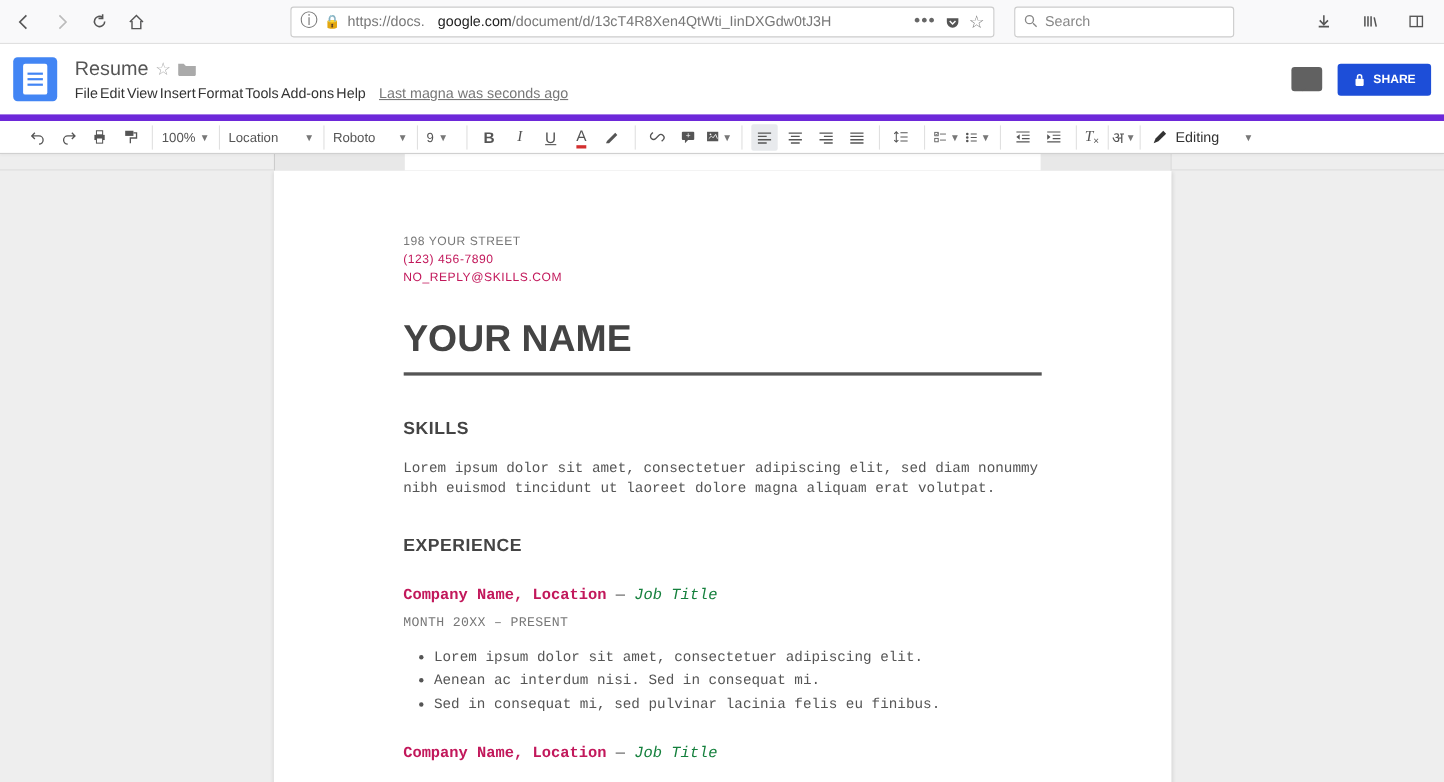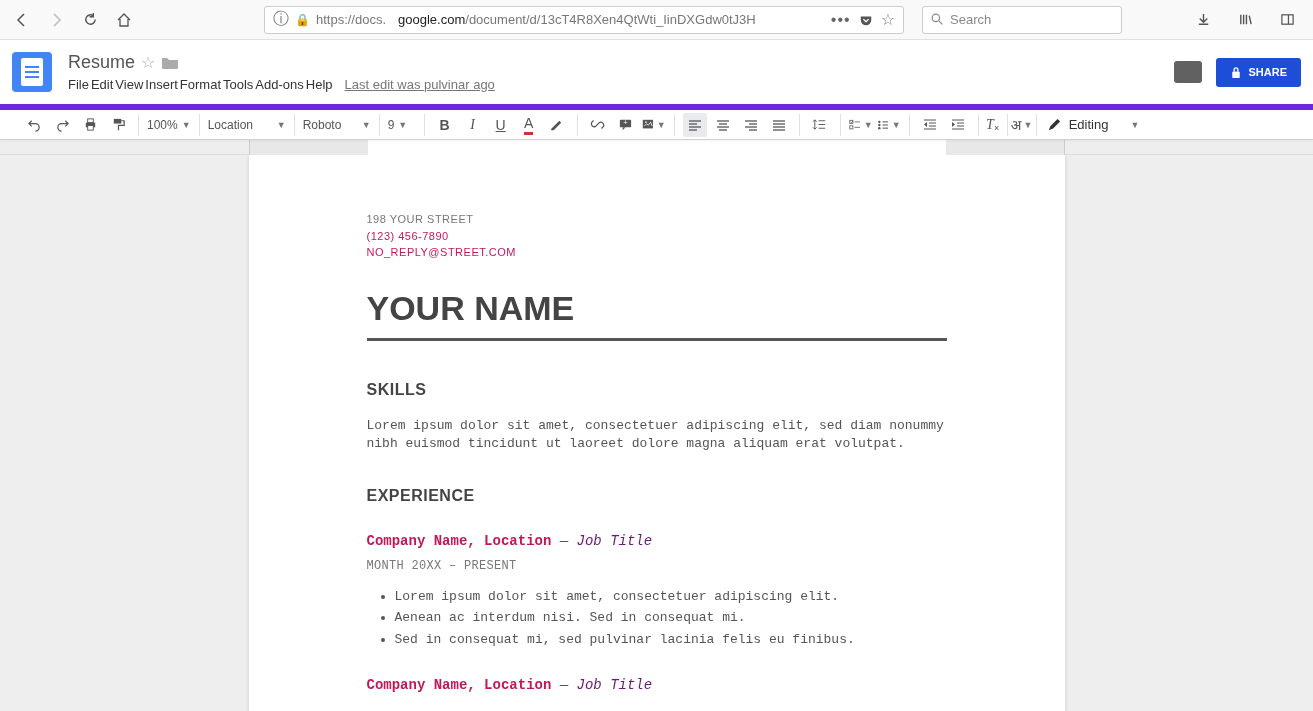--- a/index.html
+++ b/index.html
@@ -54,21 +54,21 @@
 .page { width: 816px; background: #fff; margin-top: 0; box-shadow: 0 1px 4px rgba(0,0,0,0.15); padding: 56px 118px 40px 118px; min-height: 900px;}
 .contact { font-family: 'Arial Narrow', Arial, sans-serif; font-stretch: condensed; font-size: 11px; letter-spacing: 0.5px; line-height: 1.5; color: #777; }
 .contact .accent { color: #c2185b; }
 .name { font-family: 'Arial Narrow', Arial, sans-serif; font-stretch: condensed; font-size: 34px; letter-spacing: 0px; color: #444; margin-top: 28px; font-weight: bold;}
 .hr { border: none; border-top: 3px solid #555; margin-top: 10px; margin-bottom: 40px; }
 .section-h { font-family: 'Arial Narrow', Arial, sans-serif; font-stretch: condensed; font-size: 16px; letter-spacing: 0.5px; color: #444; font-weight: bold; margin-bottom: 18px; margin-top: 34px;}
 .body-mono { font-family: 'Courier New', monospace; font-size: 13px; color: #555; line-height: 1.4; }
 .exp-header { font-family: 'Courier New', monospace; font-size: 14px; margin-top: 28px; }
 .company { color: #c2185b; font-weight: bold; }
 .dash { color: #555; }
-.jobtitle { font-style: italic; color: #701a75; }
+.jobtitle { font-style: italic; color: #15803d; }
 .dates { font-family: 'Courier New', monospace; font-size: 12px; color: #777; margin-top: 10px; letter-spacing: 0.3px;}
 .bullets { font-family: 'Courier New', monospace; font-size: 13px; color: #555; margin-top: 14px; padding-left: 28px; line-height: 1.5;}
 .bullets li { list-style: disc; margin-bottom: 2px;}
 
 svg { display: block; }
 </style>
 </head>
 <body>
 
 <div class="browser-bar">
@@ -160,21 +160,21 @@
     </div>
     <div class="menu-bar">
       <span class="menu-item">File</span>
       <span class="menu-item">Edit</span>
       <span class="menu-item">View</span>
       <span class="menu-item">Insert</span>
       <span class="menu-item">Format</span>
       <span class="menu-item">Tools</span>
       <span class="menu-item">Add-ons</span>
       <span class="menu-item">Help</span>
-      <span class="last-edit" style="margin-left:10px;">Last edit was pulvinar ago</span>
+      <span class="last-edit" style="margin-left:10px;">Last magna was seconds ago</span>
     </div>
   </div>
   <div class="header-right">
     <div class="comment-btn"></div>
     <div class="share-btn">
       <svg width="12" height="13" viewBox="0 0 12 14">
           <rect x="2" y="6" width="8" height="7" rx="1" fill="#fff"></rect>
           <path d="M4 6 V4 a2 2 0 0 1 4 0 V6" stroke="#fff" stroke-width="1.5" fill="none"></path>
         </svg>
       <span>SHARE</span>
@@ -378,21 +378,21 @@
     <div class="ruler-margin" style="left:0;width:118px;"></div>
     <div class="ruler-margin" style="right:0;width:118px;"></div>
   </div>
 </div>
 
 <div class="canvas">
   <div class="page">
     <div class="contact">
       <div>198 YOUR STREET</div>
       <div class="accent">(123) 456-7890</div>
-      <div class="accent">NO_REPLY@STREET.COM</div>
+      <div class="accent">NO_REPLY@SKILLS.COM</div>
     </div>
     <div class="name">YOUR NAME</div>
     <hr class="hr">
     <div class="section-h">SKILLS</div>
     <div class="body-mono">Lorem ipsum dolor sit amet, consectetuer adipiscing elit, sed diam nonummy nibh euismod tincidunt ut laoreet dolore magna aliquam erat volutpat.</div>
     <div class="section-h">EXPERIENCE</div>
 
     <div>
       <div class="exp-header">
         <span class="company">Company Name, Location</span><span class="dash"> — </span><span class="jobtitle">Job Title</span>

